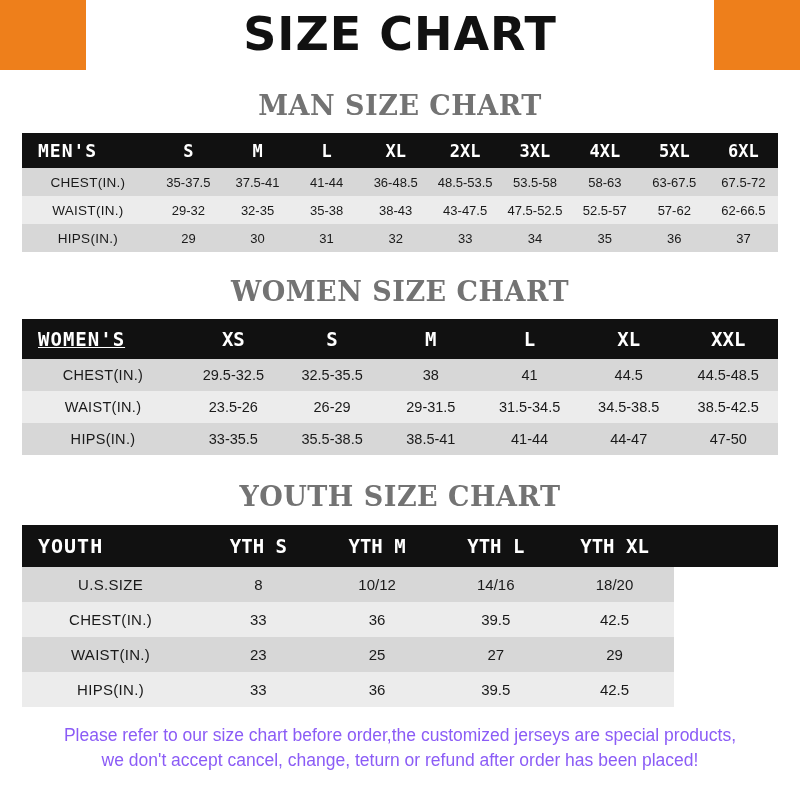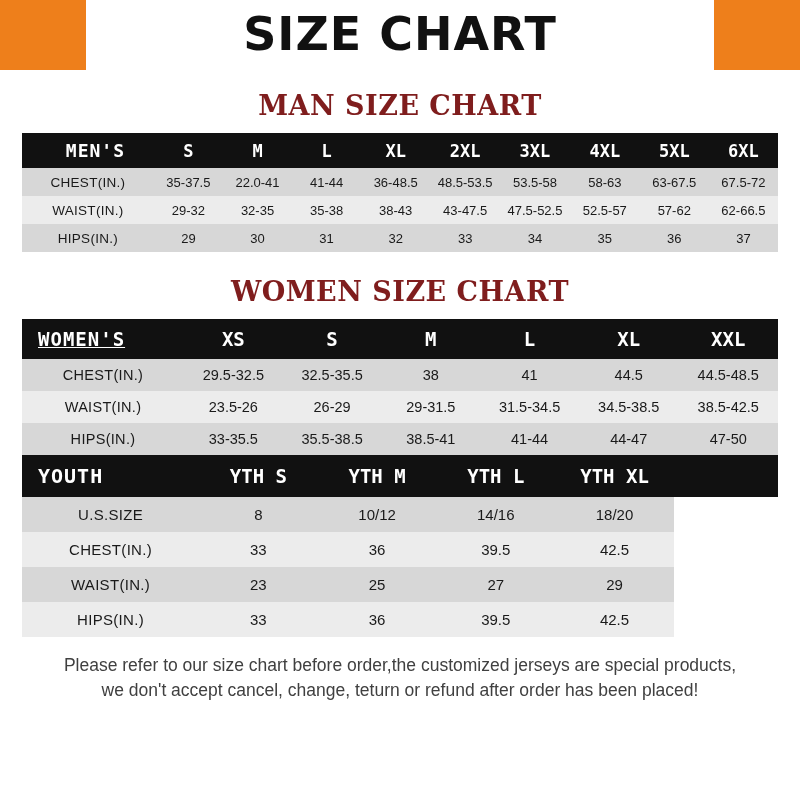--- a/index.html
+++ b/index.html
@@ -63,21 +63,21 @@
   .content {
     padding: 0 22px;
     box-sizing: border-box;
   }
 
   .section-title {
     text-align: center;
     font-family: "DejaVu Serif", serif;
     font-weight: bold;
     font-size: 27px;
-    color: #7f1d1d;
+    color: #737373;
     letter-spacing: 0.5px;
   }
   .t1 { margin-top: 20px; margin-bottom: 12px; }
   .t2 { margin-top: 24px; margin-bottom: 12px; }
   .t3 { margin-top: 26px; margin-bottom: 13px; }
 
   table {
     width: 100%;
     border-collapse: collapse;
     table-layout: fixed;
@@ -94,21 +94,21 @@
     text-align: center;
     color: #1a1a1a;
     font-family: "Liberation Sans", sans-serif;
     white-space: nowrap;
   }
   tbody tr:nth-child(odd) td { background: #d7d7d7; }
   tbody tr:nth-child(even) td { background: #ececec; }
 
   
   .men thead th { height: 33px; font-size: 17px; }
-  .men thead th.rowlab { font-size: 18px; text-align: center; padding-left: 16px; letter-spacing: 1px; }
+  .men thead th.rowlab { font-size: 18px; text-align: left; padding-left: 16px; letter-spacing: 1px; }
   .men tbody td { height: 26px; font-size: 13px; }
   .men tbody td.rowlab { font-size: 13.5px; letter-spacing: 0.3px; }
 
   
   .women thead th { height: 38px; font-size: 19px; }
   .women thead th.rowlab { font-size: 19px; text-align: left; padding-left: 16px; letter-spacing: 1px; text-decoration: underline; }
   .women tbody td { height: 30px; font-size: 14.5px; }
   .women tbody td.rowlab { font-size: 14.5px; letter-spacing: 0.3px; }
 
   
@@ -116,21 +116,21 @@
   .youth thead th.rowlab { font-size: 20px; text-align: left; padding-left: 16px; letter-spacing: 1px; }
   .youth tbody td { height: 33px; font-size: 15px; }
   .youth tbody td.rowlab { font-size: 15px; letter-spacing: 0.3px; }
   .youth thead th.spacer, .youth tbody td.spacer { background: #111111; }
   .youth tbody tr:nth-child(odd) td.spacer,
   .youth tbody tr:nth-child(even) td.spacer { background: #ffffff; }
 
   .footer-note {
     margin-top: 16px;
     text-align: center;
-    color: #404040;
+    color: #8b5cf6;
     font-family: "Liberation Sans", sans-serif;
     font-size: 17.5px;
     line-height: 1.45;
   }
 </style>
 </head>
 <body>
 
 <div class="page">
 
@@ -157,21 +157,21 @@
           <th style="width:9.4%">3XL</th>
           <th style="width:9.4%">4XL</th>
           <th style="width:9.3%">5XL</th>
           <th style="width:9.3%">6XL</th>
         </tr>
       </thead>
       <tbody>
         <tr>
           <td class="rowlab">CHEST(IN.)</td>
           <td>35-37.5</td>
-          <td>22.0-41</td>
+          <td>37.5-41</td>
           <td>41-44</td>
           <td>36-48.5</td>
           <td>48.5-53.5</td>
           <td>53.5-58</td>
           <td>58-63</td>
           <td>63-67.5</td>
           <td>67.5-72</td>
         </tr>
         <tr>
           <td class="rowlab">WAIST(IN.)</td>
@@ -237,20 +237,21 @@
           <td>33-35.5</td>
           <td>35.5-38.5</td>
           <td>38.5-41</td>
           <td>41-44</td>
           <td>44-47</td>
           <td>47-50</td>
         </tr>
       </tbody>
     </table>
 
+    <div class="section-title t3">YOUTH SIZE CHART</div>
     <table class="youth">
       <thead>
         <tr>
           <th class="rowlab" style="width:22%">YOUTH</th>
           <th style="width:16%">YTH S</th>
           <th style="width:16%">YTH M</th>
           <th style="width:16%">YTH L</th>
           <th style="width:16%">YTH XL</th>
           <th class="spacer" style="width:14%"></th>
         </tr>

